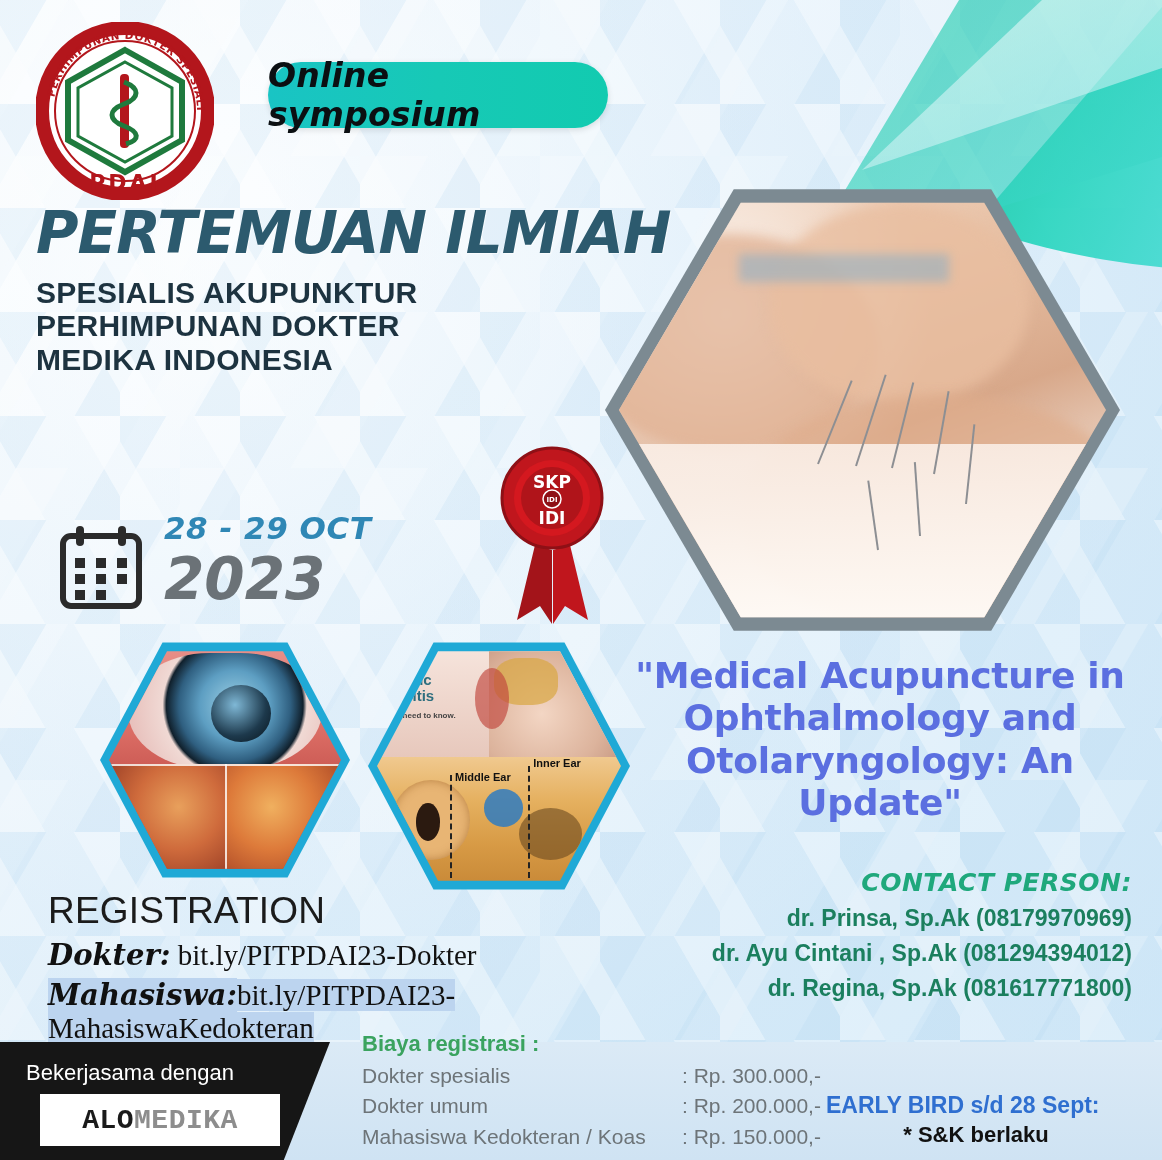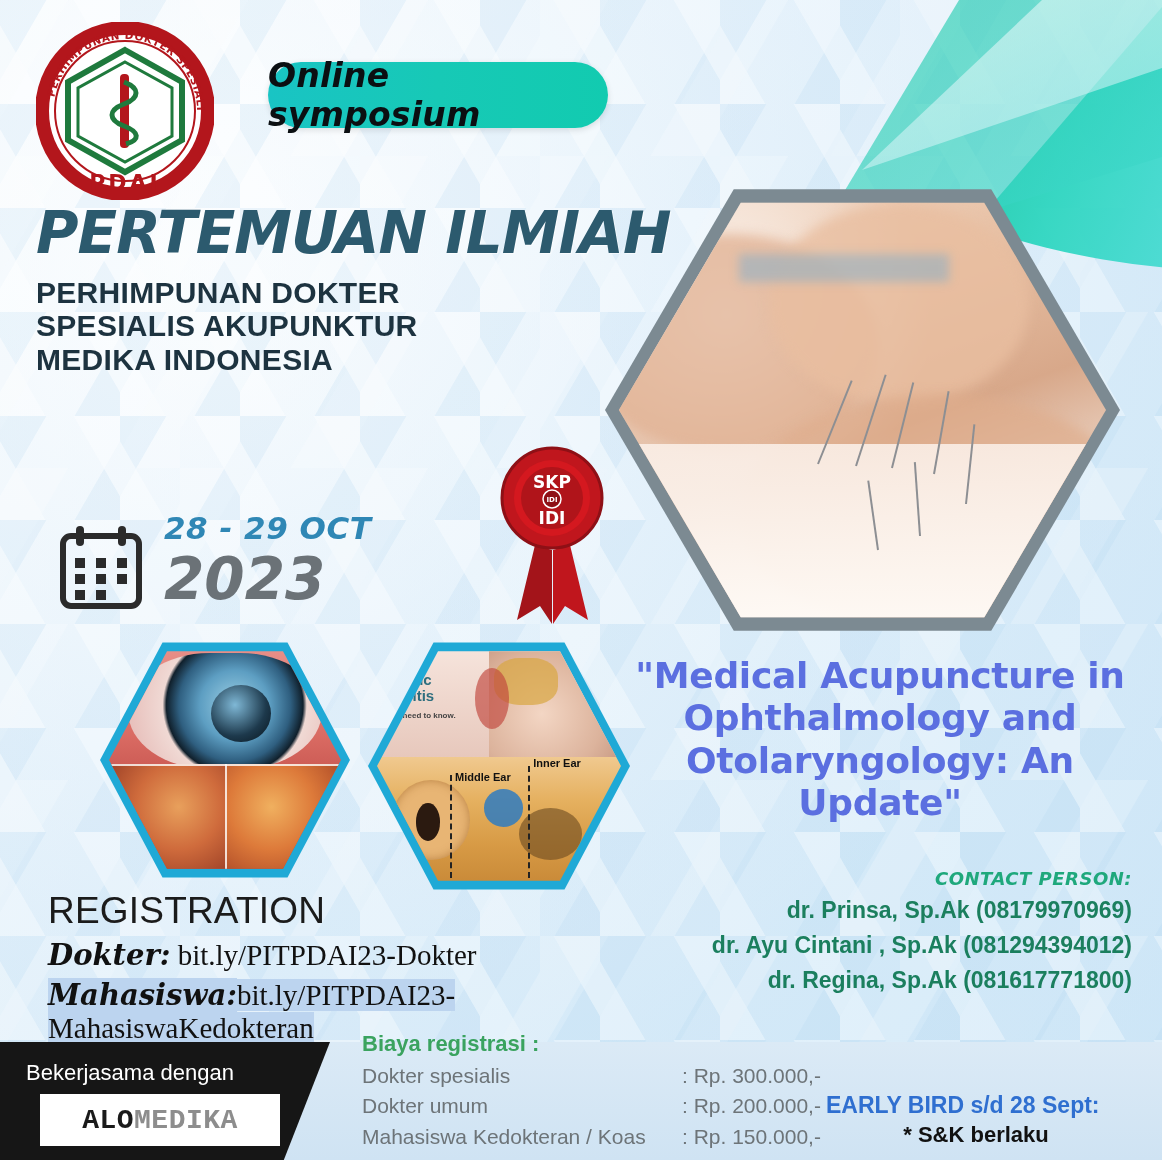--- a/index.html
+++ b/index.html
@@ -97,21 +97,21 @@
   .theme p{margin:0;font-family:"DejaVu Sans", sans-serif;font-weight:bold;
     font-size:36px;line-height:1.18;color:#5b6fe0;letter-spacing:-.3px;}
   
   .reg{position:absolute;left:48px;top:890px;width:640px;}
   .reg .rtitle{font-family:"Liberation Sans", sans-serif;font-size:37px;color:#1b1b1b;letter-spacing:.2px;}
   .reg .rline{font-family:"Liberation Serif", serif;font-size:29px;color:#111;margin-top:6px;}
   .reg .rline b{font-family:"DejaVu Serif", serif;font-weight:bold;font-style:italic;}
   .hl{background:#bcd4ef;}
   
   .contact{position:absolute;right:30px;top:868px;width:470px;text-align:right;}
-  .contact .ctitle{font-family:"DejaVu Sans", sans-serif;font-weight:bold;font-style:italic;font-size:18px;color:#1fa87c;letter-spacing:.5px;}
+  .contact .ctitle{font-family:"DejaVu Sans", sans-serif;font-weight:bold;font-style:italic;font-size:25px;color:#1fa87c;letter-spacing:.5px;}
   .contact .cline{font-family:"Liberation Sans", sans-serif;font-weight:bold;font-size:23px;color:#1b7f5e;margin-top:8px;}
   
   .botbar{position:absolute;left:0;bottom:0;width:1162px;height:118px;
     background:linear-gradient(180deg,#dbeaf6,#cfe3f3);}
   .blackwedge{position:absolute;left:0;bottom:0;width:330px;height:118px;background:#161616;
     clip-path:polygon(0 0, 100% 0, 86% 100%, 0 100%);}
   .bek{position:absolute;left:26px;bottom:74px;font-family:"Liberation Sans", sans-serif;font-size:22px;color:#ffffff;}
   .alo{position:absolute;left:40px;bottom:14px;width:240px;height:52px;background:#ffffff;display:flex;align-items:center;justify-content:center;}
   .alo span{font-family:Liberation Mono, monospace;font-size:28px;letter-spacing:.5px;}
   .alo .a{color:#1a1a1a;font-weight:bold;}
@@ -153,22 +153,22 @@
 
   <div class="pill">
     <span>Online symposium</span>
   </div>
 
   <div class="title">
     <h1>
       <span>PERTEMUAN ILMIAH</span><br>
     </h1>
     <div class="subtitle">
+      <div>SPESIALIS AKUPUNKTUR</div>
       <div>PERHIMPUNAN DOKTER</div>
-      <div>SPESIALIS AKUPUNKTUR</div>
       <div>MEDIKA INDONESIA</div>
     </div>
   </div>
 
   <div class="dateblock">
     <div class="cal">
       <svg viewBox="0 0 82 86" width="82" height="86">
         <rect x="3" y="12" width="76" height="70" rx="8" fill="none" stroke="#2b2b2b" stroke-width="6"></rect>
         <rect x="16" y="2" width="8" height="20" rx="4" fill="#2b2b2b"></rect>
         <rect x="58" y="2" width="8" height="20" rx="4" fill="#2b2b2b"></rect>

